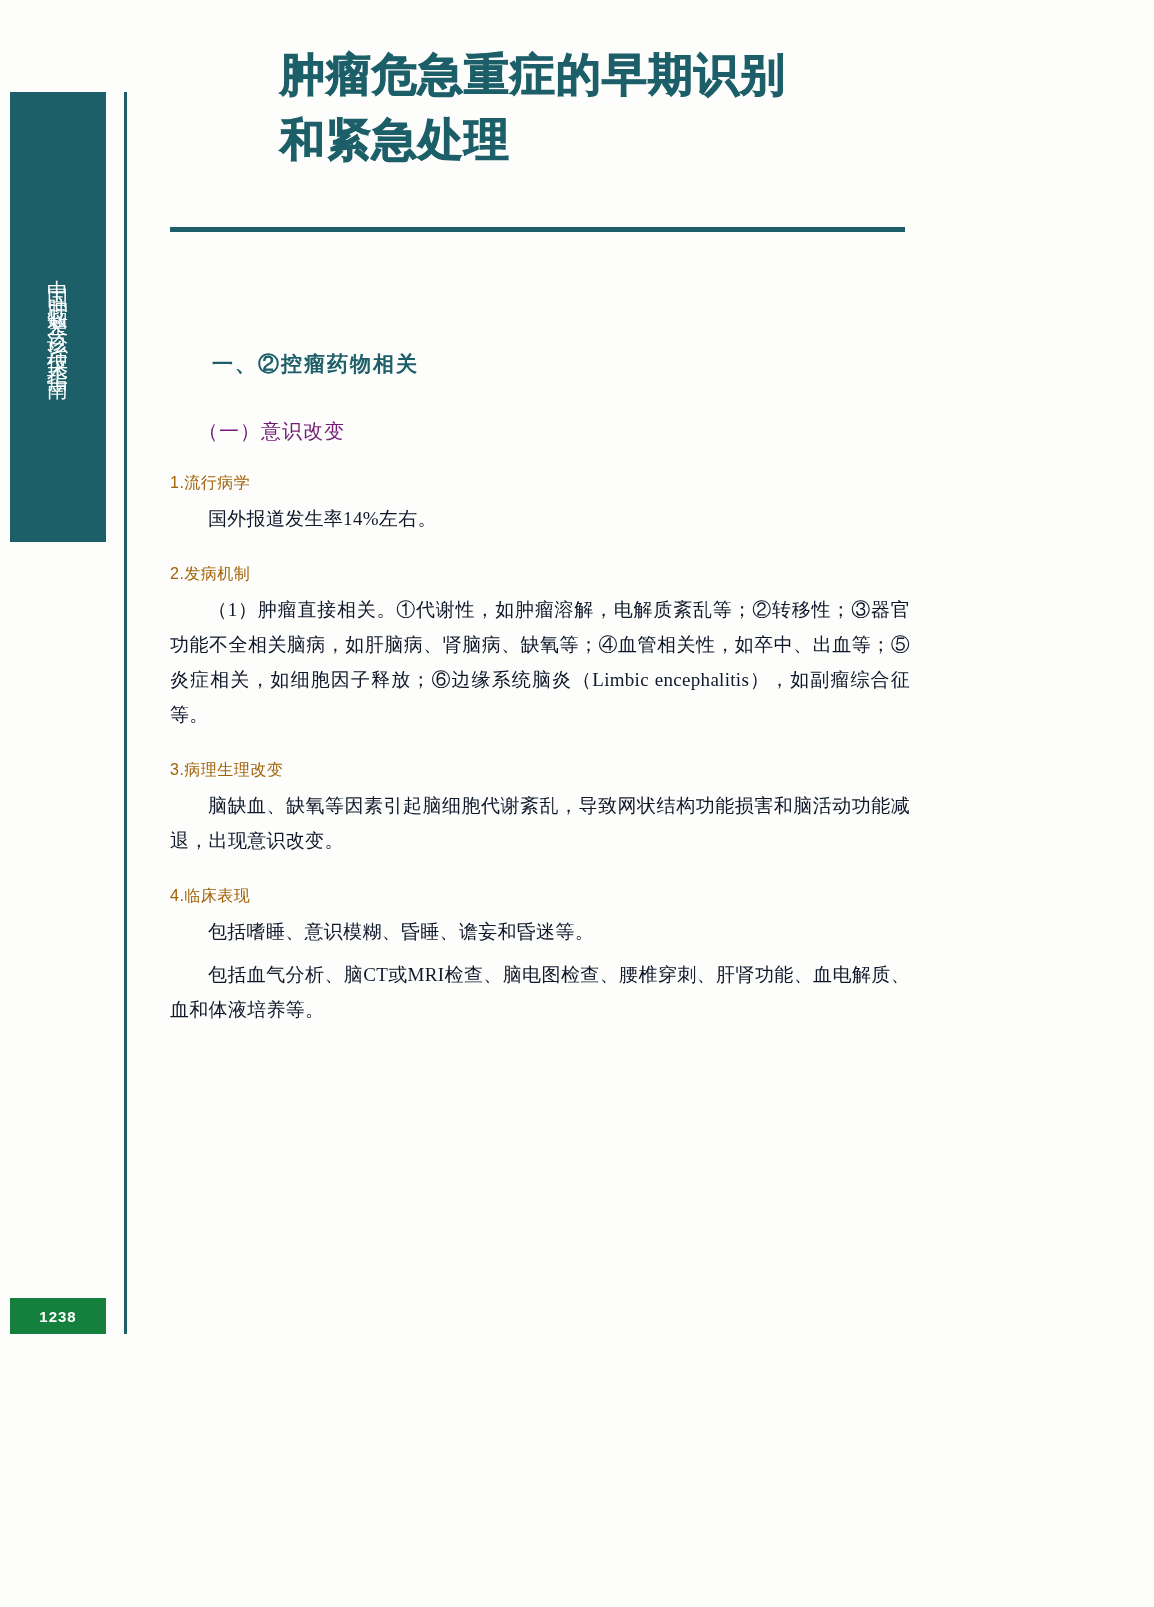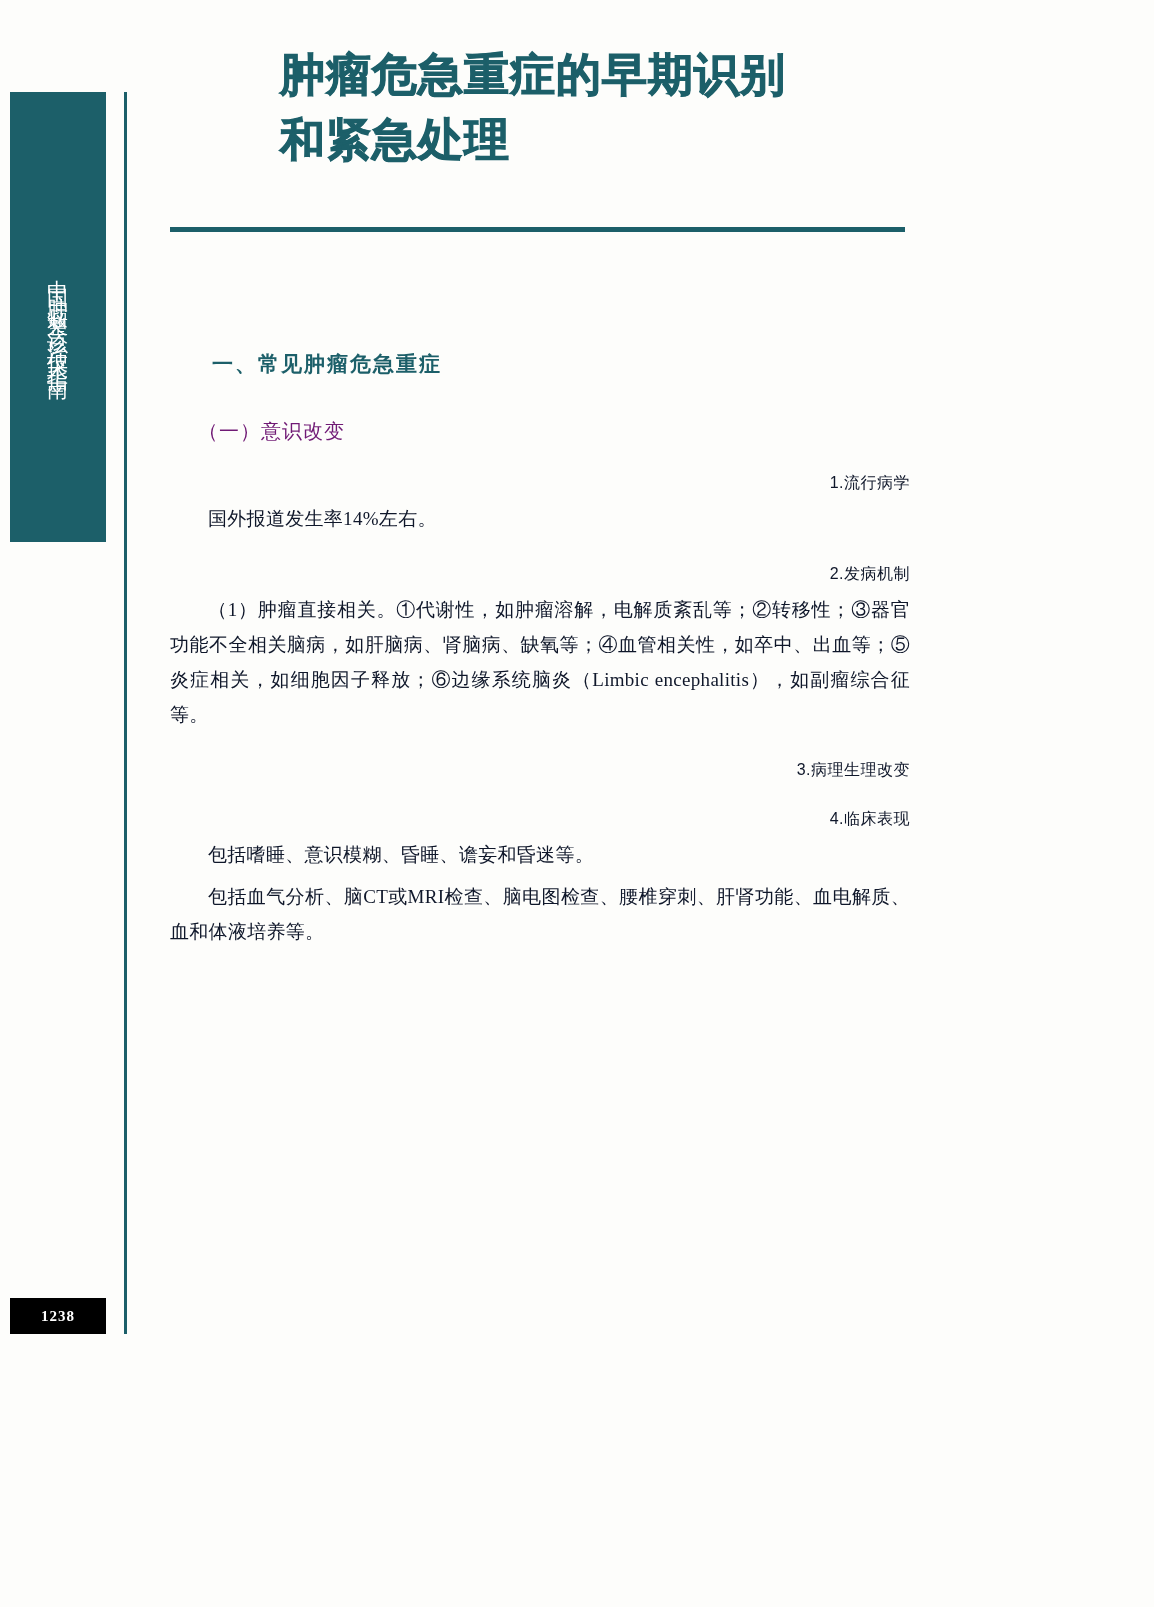--- a/index.html
+++ b/index.html
@@ -36,26 +36,26 @@
     letter-spacing: 9px;
     line-height: 1;
     font-weight: 400;
   }
   .page-number-box {
     position: absolute;
     left: 10px;
     top: 1298px;
     width: 96px;
     height: 36px;
-    background: #000000;
+    background: #15803d;
     color: #ffffff;
     display: flex;
     align-items: center;
     justify-content: center;
-    font-family: Liberation Serif, serif;
+    font-family: Liberation Sans, sans-serif;
     font-size: 15px;
     font-weight: bold;
     letter-spacing: 1px;
   }
   .side-rule {
     position: absolute;
     left: 124px;
     top: 92px;
     width: 3px;
     height: 1242px;
@@ -112,26 +112,24 @@
     margin-top: 40px;
     margin-left: 28px;
     font-family: "Liberation Sans", sans-serif;
     font-size: 20px;
     color: #701a75;
     letter-spacing: 1px;
   }
 
   .h3 {
     margin-top: 28px;
-    margin-left: 30px;
     font-family: "Liberation Sans", sans-serif;
     font-size: 16px;
-    color: #0f172a;
+    color: #a16207;
     letter-spacing: 0.5px;
-    text-align: right;
   }
 
   p.body {
     margin: 7px 0 0 0;
     font-size: 19px;
     line-height: 1.85;
     color: #0f172a;
     text-align: justify;
     text-justify: inter-ideograph;
     letter-spacing: 0.3px;
@@ -156,30 +154,31 @@
 <div class="content">
 
 
   <div class="chapter-title">
     <div>肿瘤危急重症的早期识别</div>
     <div>和紧急处理</div>
   </div>
 
   <div class="title-rule"></div>
 
-  <div class="h1">一、常见肿瘤危急重症</div>
+  <div class="h1">一、②控瘤药物相关</div>
 
   <div class="h2">（一）意识改变</div>
 
   <div class="h3">1.流行病学</div>
   <p class="body indent">国外报道发生率14%左右。</p>
 
   <div class="h3">2.发病机制</div>
   <p class="body indent">（1）肿瘤直接相关。①代谢性，如肿瘤溶解，电解质紊乱等；②转移性；③器官功能不全相关脑病，如肝脑病、肾脑病、缺氧等；④血管相关性，如卒中、出血等；⑤炎症相关，如细胞因子释放；⑥边缘系统脑炎（Limbic encephalitis），如副瘤综合征等。</p>
 
   <div class="h3">3.病理生理改变</div>
+  <p class="body indent">脑缺血、缺氧等因素引起脑细胞代谢紊乱，导致网状结构功能损害和脑活动功能减退，出现意识改变。</p>
 
   <div class="h3">4.临床表现</div>
   <p class="body indent">包括嗜睡、意识模糊、昏睡、谵妄和昏迷等。</p>
 
   <p class="body indent">包括血气分析、脑CT或MRI检查、脑电图检查、腰椎穿刺、肝肾功能、血电解质、血和体液培养等。</p>
 
 </div>
 
 </body></html>

